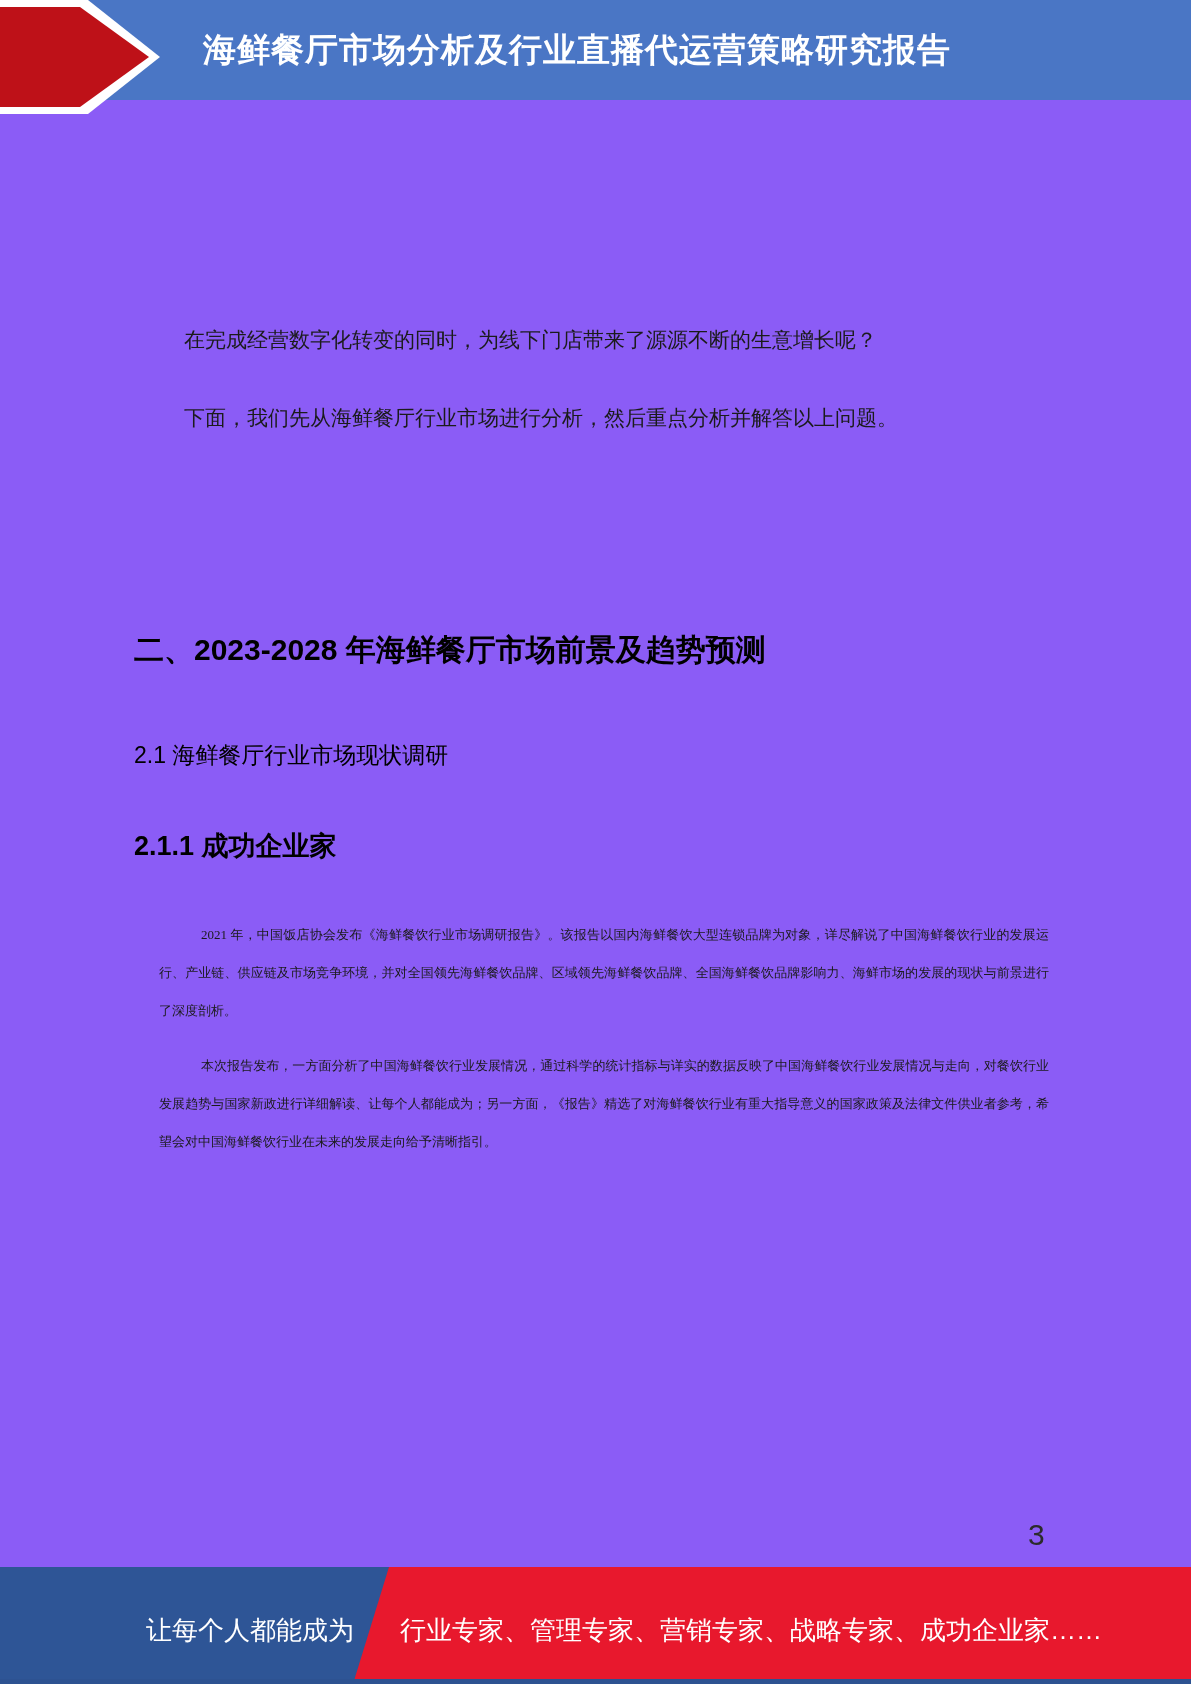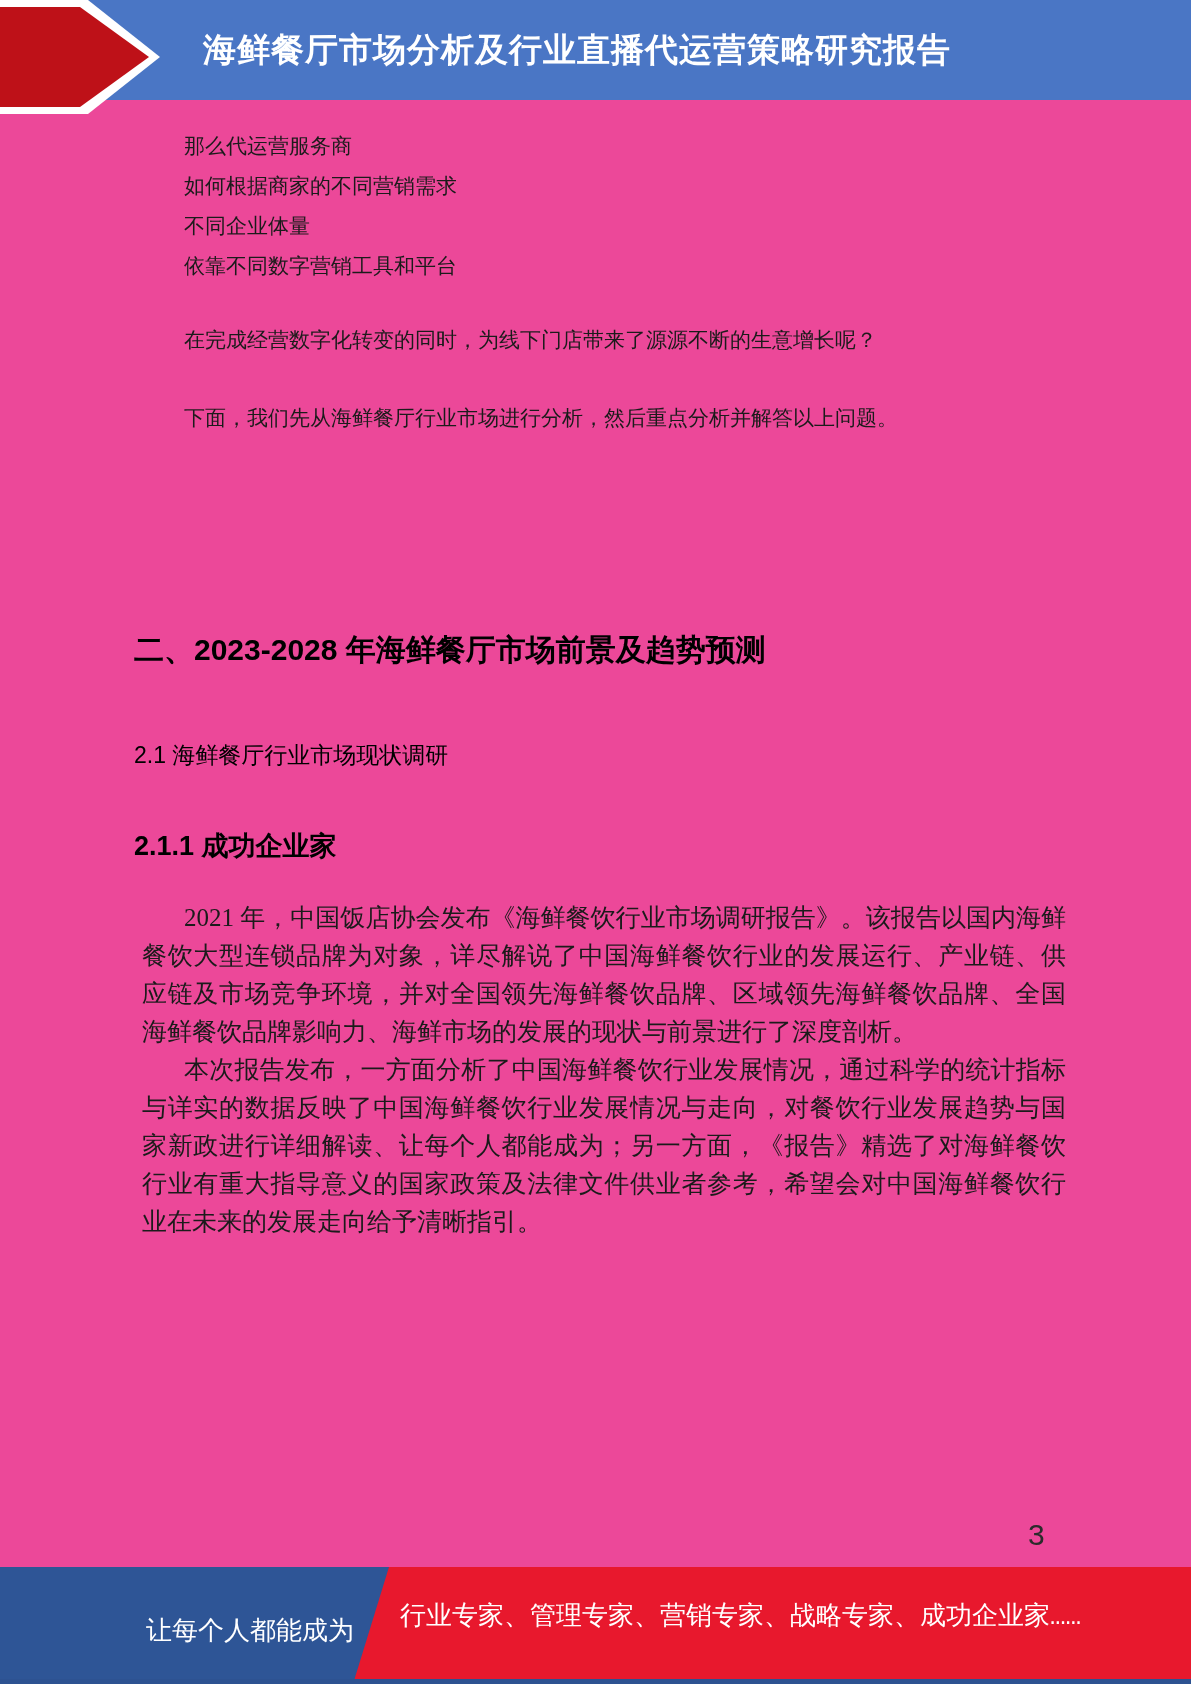--- a/index.html
+++ b/index.html
@@ -1,19 +1,19 @@
 <!DOCTYPE html>
 <html><head>
 <meta charset="utf-8">
 <style>
   html,body{margin:0;padding:0;background:#ffffff;}
   .page{
     position:relative;
     width:1191px;height:1684px;
-    background:#ec4899;
+    background:#8b5cf6;
     overflow:hidden;
     font-family:"Liberation Serif","DejaVu Serif",serif;
     color:#1b1b1b;
   }
   
   .header-bar{
     position:absolute;left:0;top:0;width:1191px;height:100px;
     background:#4a76c5;
   }
   .header-arrow{position:absolute;left:0;top:0;width:170px;height:116px;}
@@ -46,21 +46,21 @@
     font-family:"Liberation Sans","DejaVu Sans",sans-serif;
     font-weight:normal;font-size:23px;white-space:nowrap;color:#000;
   }
   .h3{
     position:absolute;left:134px;top:828px;
     font-family:"Liberation Sans","DejaVu Sans",sans-serif;
     font-weight:bold;font-size:27px;white-space:nowrap;color:#000;
   }
   .bodyflow{position:absolute;left:142px;top:899px;width:924px;}
   .bodyflow p{
-    margin:0;font-size:25px;line-height:38px;
+    margin:17px;font-size:13px;line-height:38px;
     text-align:justify;text-indent:42px;
   }
   .p3{position:absolute;left:142px;top:1243px;font-size:21px;line-height:38px;text-indent:42px;white-space:nowrap;}
   .page-number{
     position:absolute;left:1028px;top:1518px;
     font-family:"Liberation Sans","DejaVu Sans",sans-serif;
     font-size:30px;color:#2b2b2b;
   }
   
   .footer{
@@ -75,43 +75,37 @@
   .footer-strip{
     position:absolute;left:0;bottom:0;width:1191px;height:5px;
     background:#2d5291;
   }
   .footer-left-text{
     position:absolute;left:146px;top:46px;
     font-size:26px;color:#ffffff;white-space:nowrap;
     font-family:"Liberation Serif","DejaVu Serif",serif;
   }
   .footer-right-text{
-    position:absolute;left:400px;top:31px;
+    position:absolute;left:400px;top:46px;
     font-size:26px;color:#ffffff;white-space:nowrap;
-    font-family:Liberation Mono, monospace;
+    font-family:Liberation Sans, sans-serif;
   }
 </style>
 </head>
 <body>
 
 <div class="page">
 
   <div class="header-bar"></div>
   <svg class="header-arrow" viewBox="0 0 170 116" xmlns="http://www.w3.org/2000/svg">
     <polygon points="0,0 88,0 160,57 88,114 0,114" fill="#ffffff"></polygon>
     <polygon points="0,7 80,7 149,57 80,107 0,107" fill="#be1118"></polygon>
   </svg>
   <div class="header-title">海鲜餐厅市场分析及行业直播代运营策略研究报告</div>
 
-  <div class="intro">
-    <p>那么代运营服务商</p>
-    <p>如何根据商家的不同营销需求</p>
-    <p>不同企业体量</p>
-    <p>依靠不同数字营销工具和平台</p>
-  </div>
 
   <div class="line" style="top:399px">下面，我们先从海鲜餐厅行业市场进行分析，然后重点分析并解答以上问题。</div>
   <div class="line" style="top:321px">在完成经营数字化转变的同时，为线下门店带来了源源不断的生意增长呢？</div>
 
 
   <div class="h1">二、2023-2028 年海鲜餐厅市场前景及趋势预测</div>
   <div class="h2">2.1 海鲜餐厅行业市场现状调研</div>
   <div class="h3">2.1.1 成功企业家</div>
 
   <div class="bodyflow">

